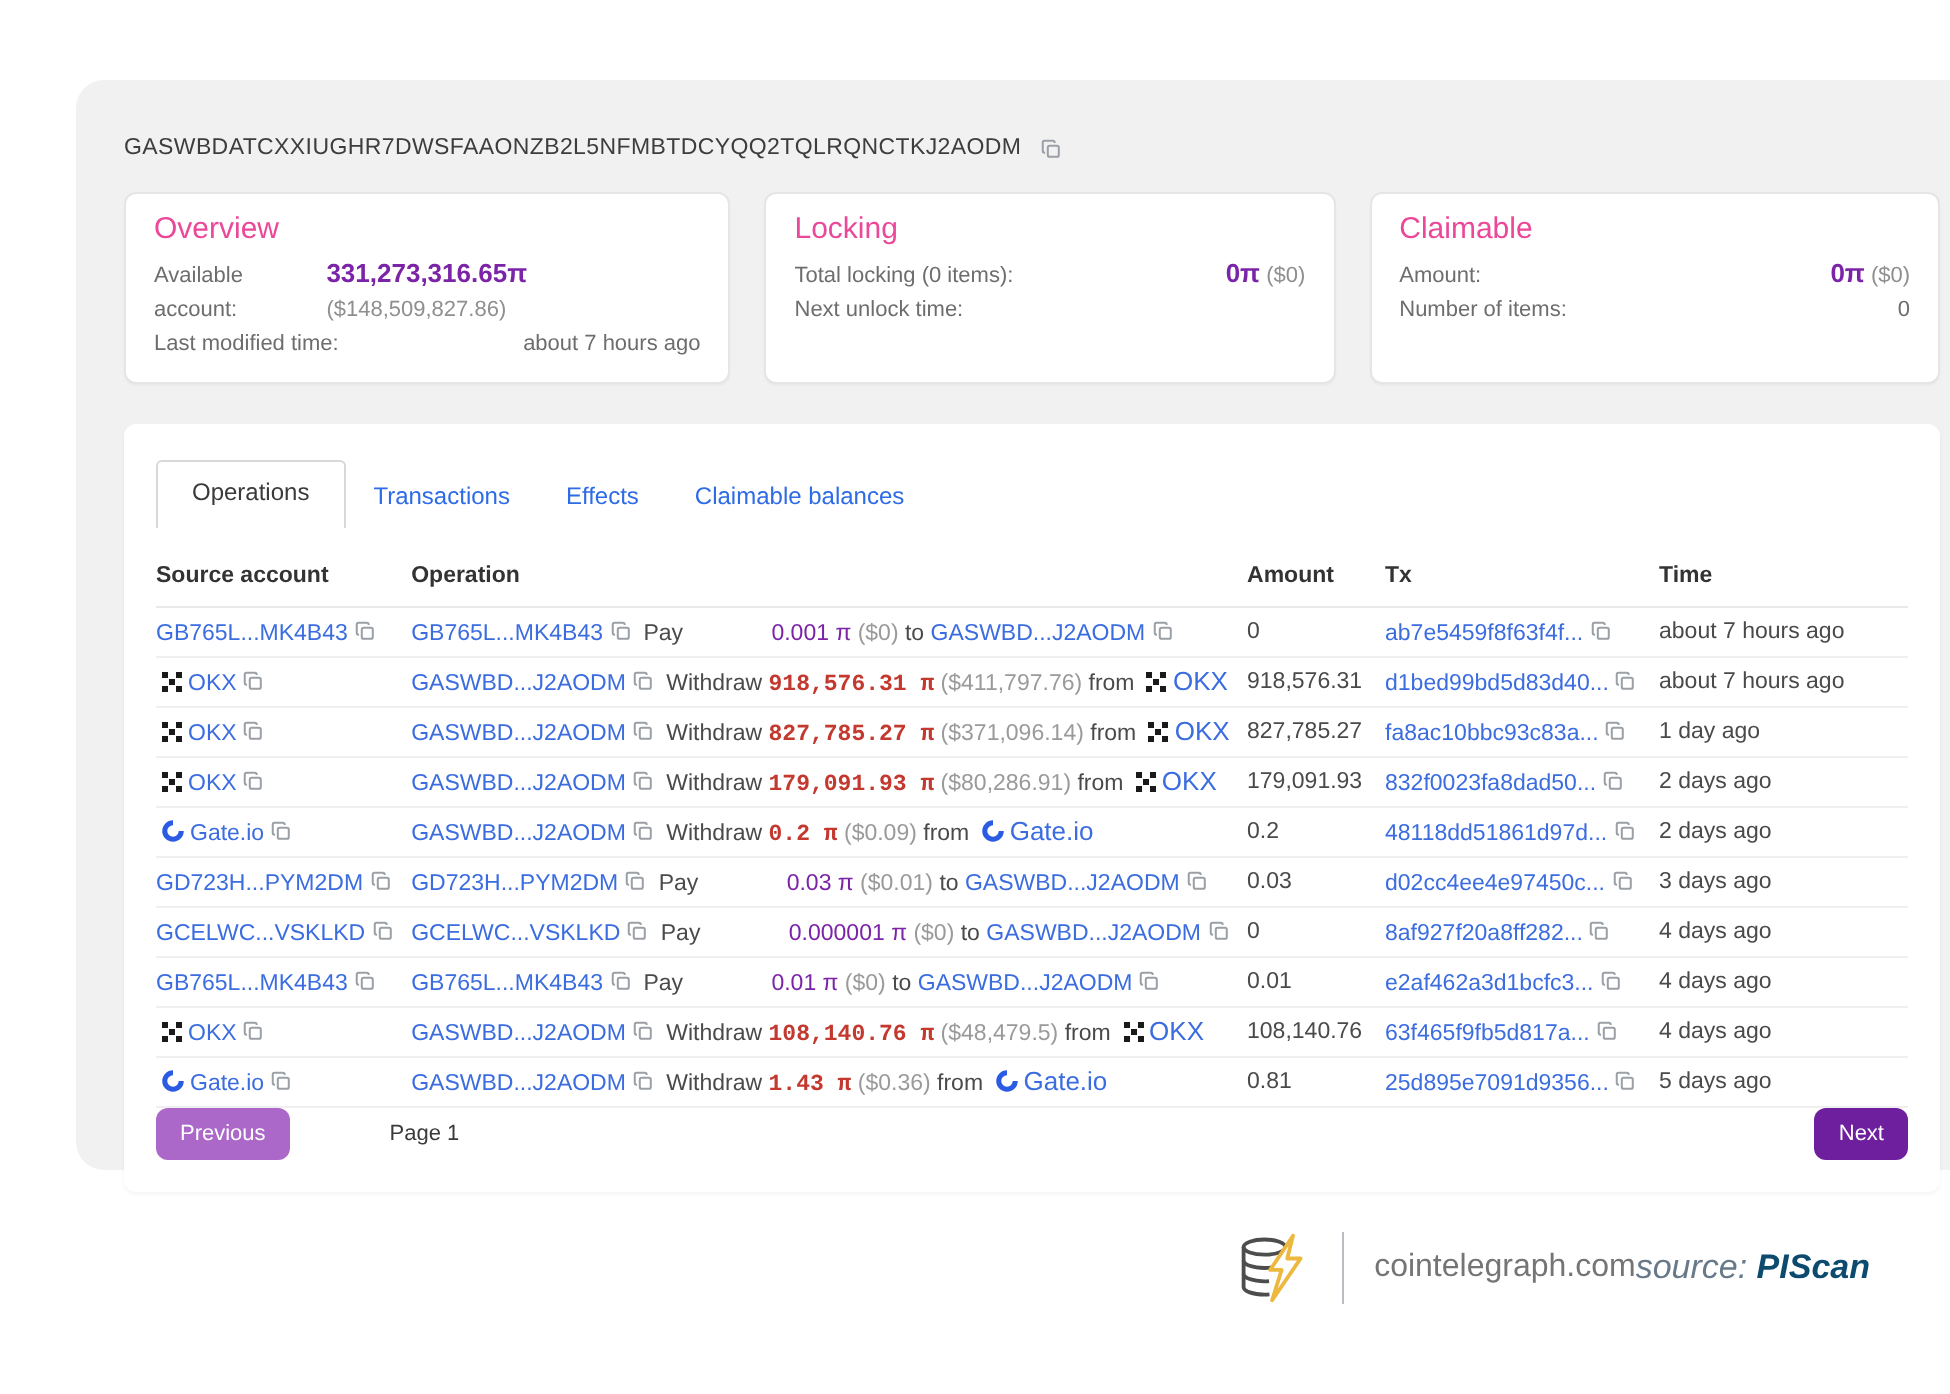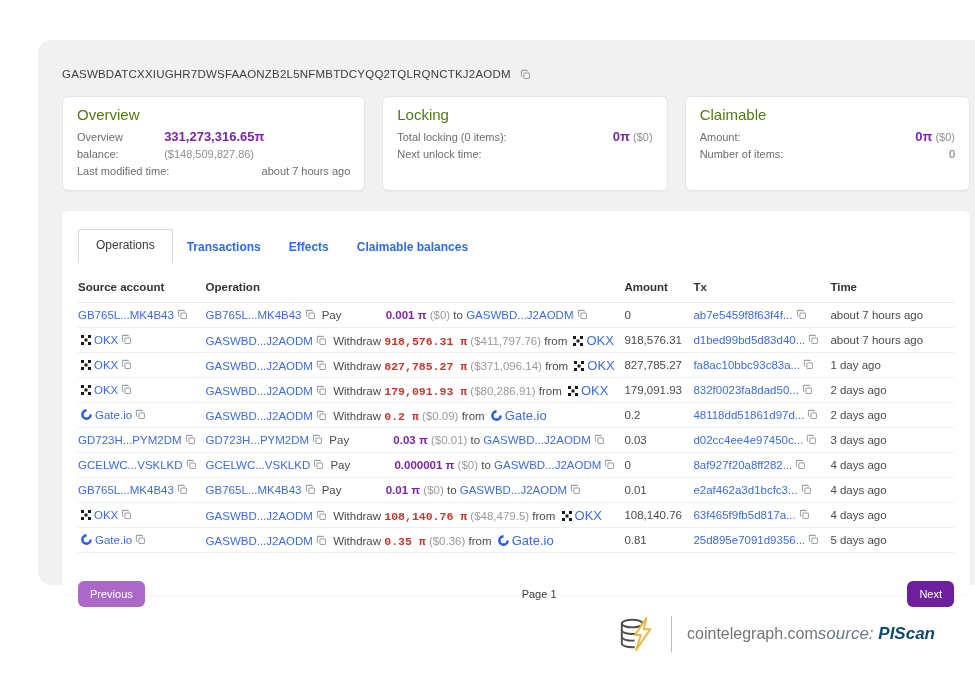--- a/index.html
+++ b/index.html
@@ -8,58 +8,58 @@
   .panel { position:relative; margin:40px 37px 0 38px; width:956px; height:545px;
            background:#f1f1f2; border-radius:14px; padding:22px 24px; }
 
   .address-row { display:flex; align-items:center; gap:6px; margin:6px 0 16px 0;
                  font-size:11.5px; color:#3d3d3d; letter-spacing:.2px; }
 
   .cards { display:flex; gap:17px; }
   .card { background:#fff; border:1px solid #e5e5e5; border-radius:6px; padding:9px 14px 10px;
           flex:1; box-shadow:0 1px 1px rgba(0,0,0,.03); }
   .card.overview { flex:1.07; }
-  .card-title { font-size:15px; color:#4d7c0f; margin-bottom:5px; }
+  .card-title { font-size:15px; color:#ec4899; margin-bottom:5px; }
   .card-row { display:flex; justify-content:space-between; align-items:baseline;
               font-size:11px; color:#6d6d6d; line-height:17px; min-height:17px; }
   .value-main { color:#7b24a8; font-weight:bold; font-size:13px; }
   .value-sub { color:#8f8f8f; font-size:11px; }
 
   .main-card { background:#fff; border-radius:6px; margin-top:20px; padding:18px 16px 14px;
                height:384px; box-shadow:0 1px 2px rgba(0,0,0,.05); }
 
   .tabs { display:flex; align-items:flex-end; }
   .tab { font-size:12px; padding:8px 14px 9px; cursor:pointer; }
   .tab.active { border:1px solid #d8d8d8; border-bottom:none; border-radius:3px 3px 0 0;
                 color:#3a3a3a; background:#fff; padding:8px 17px 11px; }
-  .tab.inactive { color:#2e6be6;font-weight:bold; }
+  .tab.inactive { color:#2e6be6; }
 
   table { width:100%; border-collapse:collapse; margin-top:10px; }
   th { text-align:left; font-size:11.5px; color:#333; font-weight:bold;
        padding:8px 6px 9px 0; border-bottom:1px solid #e9e9e9; }
   th.col-source { width:127px; } th.col-operation { width:398px; }
   th.col-amount { width:69px; } th.col-tx { width:137px; }
   td { font-size:11.5px; color:#4a4a4a; padding:4px 6px 4px 0; border-top:1px solid #efefef;
        vertical-align:middle; white-space:nowrap; height:25px; }
   tr td { border-top:none; border-bottom:1px solid #efefef; }
 
   .lnk { color:#3b6ce0; cursor:pointer; text-decoration:none; }
   .ex-name { font-size:13px; }
-  .amt-purple { color:#7b24a8; font-weight:bold;padding-left:41px; }
+  .amt-purple { color:#7b24a8; font-weight:normal;padding-left:41px; }
   .amt-red { color:#c3392f; font-weight:bold;font-family:Liberation Mono, monospace; }
   .muted { color:#9a9a9a; }
   .icon { display:inline-block; vertical-align:-1px; line-height:0; margin:0 3px; }
   .icon svg { display:inline-block; }
 
-  .pagination { display:flex; align-items:center; margin-top:28px;gap:24px; }
+  .pagination { display:flex; align-items:center; margin-top:0;gap:24px; }
   .btn { color:#fff; font-size:11px; padding:7px 12px; border-radius:6px; border:none; cursor:pointer;
          font-family:"Liberation Sans", sans-serif; }
   .btn.prev { background:#ab68c9; }
   .btn.next { background:#6d1f9e; }
-  .page-indicator { flex:1; text-align:center; font-size:11px; color:#3a3a3a;padding-left:26px; }
+  .page-indicator { flex:1; text-align:left; font-size:11px; color:#3a3a3a;padding-left:26px; }
 
   .footer { display:flex; justify-content:flex-end; align-items:center; margin:30px 40px 0 40px; }
   .footer-left { display:flex; align-items:center; gap:15px; }
   .v-divider { width:1px; height:36px; background:#b9bdc1; }
   .brand { font-size:16px; color:#757575; }
   .source { font-style:italic; font-size:17px; color:#68798a; }
   .source .src-name { color:#0c4a6e; font-weight:bold; }
 </style>
 </head>
 <body>
@@ -71,21 +71,21 @@
     <span class="icon"><svg width="11" height="11" viewBox="0 0 24 24">
           <rect x="8.5" y="8.5" width="12" height="12" rx="2" fill="none" stroke="#9aa0a6" stroke-width="2.2"></rect>
           <path d="M16 5.5V5a2 2 0 0 0-2-2H5a2 2 0 0 0-2 2v9a2 2 0 0 0 2 2h.5" fill="none" stroke="#9aa0a6" stroke-width="2.2"></path>
         </svg></span>
   </div>
 
   <div class="cards">
     <div class="card overview">
       <div class="card-title">Overview</div>
       <div class="card-row">
-        <span>Overview balance:</span>
+        <span>Available account:</span>
         <span>
           <span class="value-main">331,273,316.65π</span>
           <span class="value-sub">($148,509,827.86)</span>
         </span>
       </div>
       <div class="card-row">
         <span>Last modified time:</span>
         <span>about 7 hours ago</span>
       </div>
     </div>
@@ -351,21 +351,21 @@
           <tr>
             <td><span class="icon"><svg width="11" height="11" viewBox="0 0 24 24">
                   <path d="M12 3 a9 9 0 1 0 9 9" fill="none" stroke="#2b5be3" stroke-width="5.5"></path>
                 </svg></span><span class="lnk">Gate.io</span><span class="icon"><svg width="11" height="11" viewBox="0 0 24 24">
                   <rect x="8.5" y="8.5" width="12" height="12" rx="2" fill="none" stroke="#9aa0a6" stroke-width="2.2"></rect>
                   <path d="M16 5.5V5a2 2 0 0 0-2-2H5a2 2 0 0 0-2 2v9a2 2 0 0 0 2 2h.5" fill="none" stroke="#9aa0a6" stroke-width="2.2"></path>
                 </svg></span></td>
             <td><span class="lnk">GASWBD...J2AODM</span><span class="icon"><svg width="11" height="11" viewBox="0 0 24 24">
                   <rect x="8.5" y="8.5" width="12" height="12" rx="2" fill="none" stroke="#9aa0a6" stroke-width="2.2"></rect>
                   <path d="M16 5.5V5a2 2 0 0 0-2-2H5a2 2 0 0 0-2 2v9a2 2 0 0 0 2 2h.5" fill="none" stroke="#9aa0a6" stroke-width="2.2"></path>
-                </svg></span> Withdraw <span class="amt-red">0.35 π</span><span class="muted"> ($0.36) </span>from <span class="icon"><svg width="11" height="11" viewBox="0 0 24 24">
+                </svg></span> Withdraw <span class="amt-red">1.43 π</span><span class="muted"> ($0.36) </span>from <span class="icon"><svg width="11" height="11" viewBox="0 0 24 24">
                   <path d="M12 3 a9 9 0 1 0 9 9" fill="none" stroke="#2b5be3" stroke-width="5.5"></path>
                 </svg></span><span class="lnk ex-name">Gate.io</span></td>
             <td>0.81</td>
             <td><span class="lnk">25d895e7091d9356...</span><span class="icon"><svg width="11" height="11" viewBox="0 0 24 24">
                   <rect x="8.5" y="8.5" width="12" height="12" rx="2" fill="none" stroke="#9aa0a6" stroke-width="2.2"></rect>
                   <path d="M16 5.5V5a2 2 0 0 0-2-2H5a2 2 0 0 0-2 2v9a2 2 0 0 0 2 2h.5" fill="none" stroke="#9aa0a6" stroke-width="2.2"></path>
                 </svg></span></td>
             <td>5 days ago</td>
           </tr>
         </tbody>

